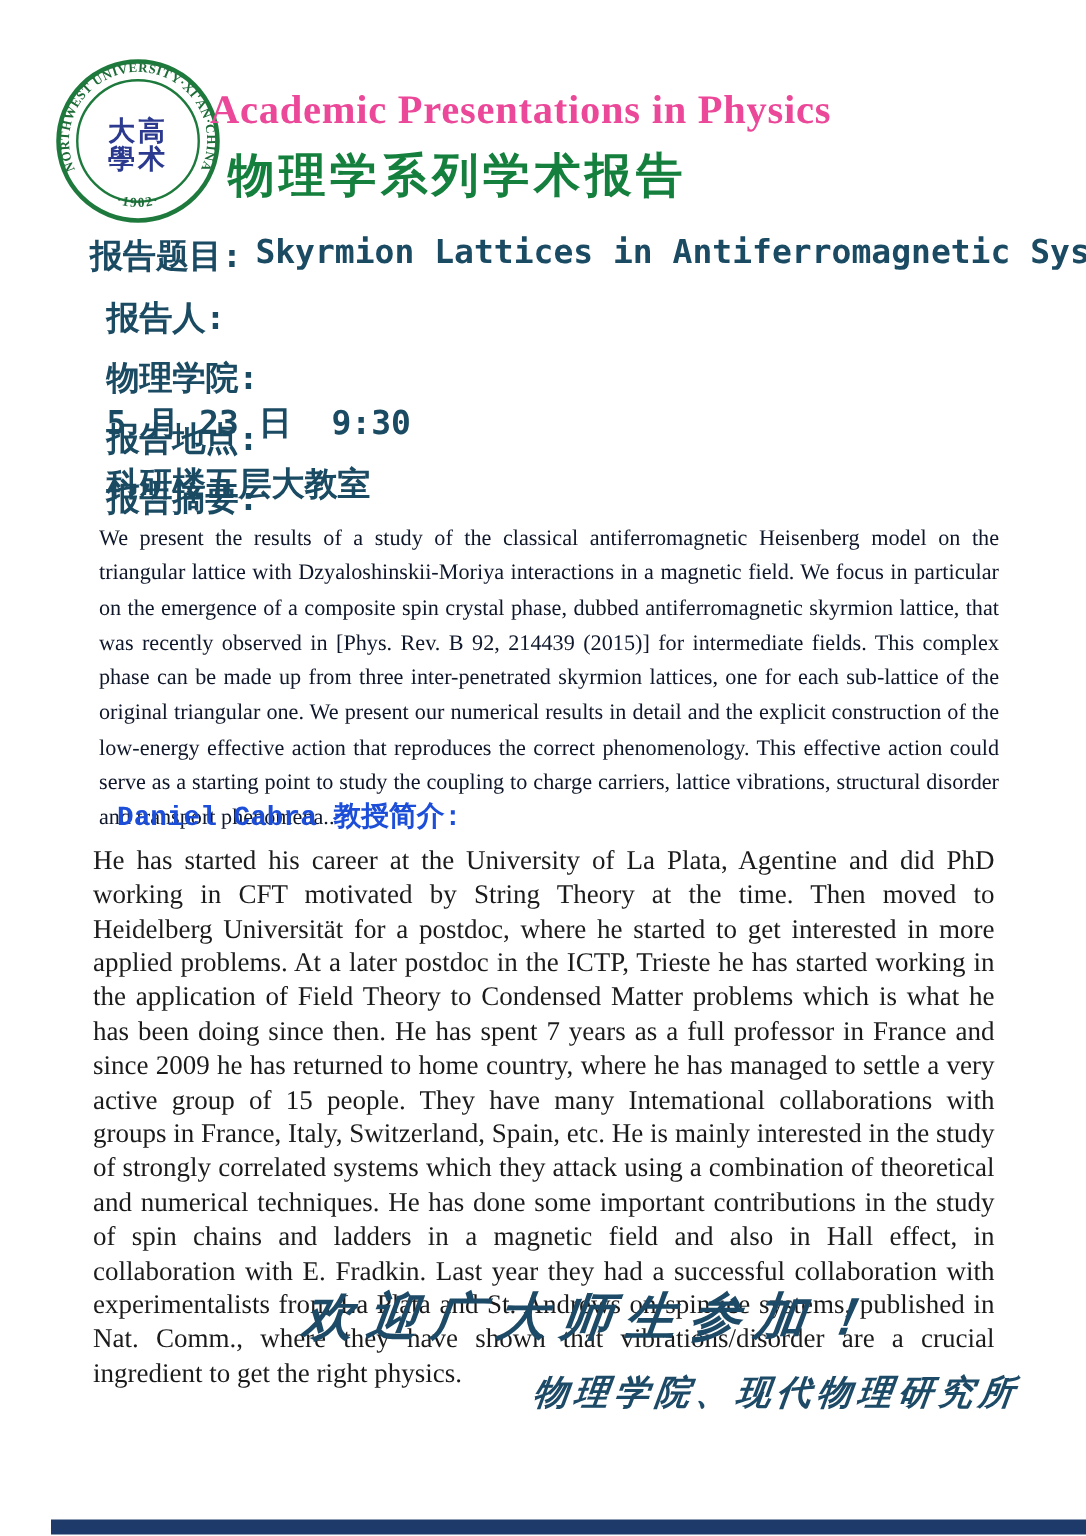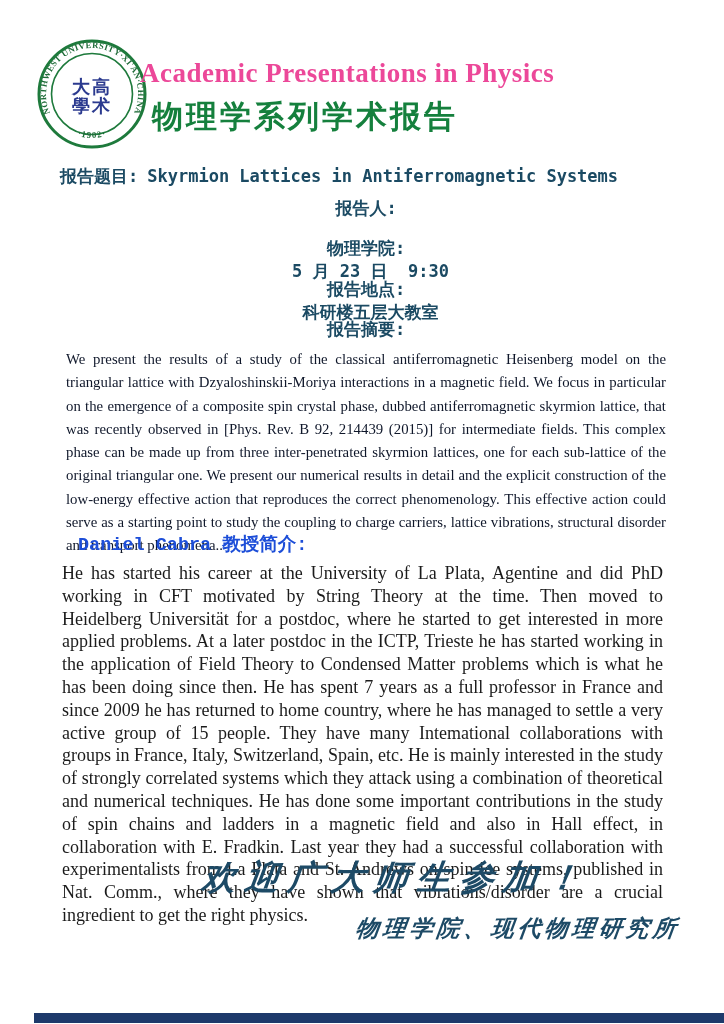--- a/index.html
+++ b/index.html
@@ -18,23 +18,23 @@
   }
   .title-zh {
     position:absolute; left:152px; top:96px;
     font-family:"DejaVu Sans","Liberation Sans",sans-serif;
     font-size:31px; font-weight:bold; color:#15803d; letter-spacing:3px;
   }
 
   
   .info { position:absolute; left:60px; top:156px; width:610px; }
   .info-row {
-    height:40.5px; display:flex; align-items:center;
+    height:40.5px; display:flex; align-items:flex-start;
     font-family:"DejaVu Sans Mono","Liberation Mono",monospace;
-    font-weight:bold; font-size:17px; color:#1b4a63; white-space:pre;
+    font-weight:bold; font-size:22px; color:#1b4a63; white-space:pre;
   }
   .info-row.indent { padding-left:11px;flex-direction:column; }
   .info-label { margin-right:9px; }
 
   
   .abstract {
     position:absolute; left:62px; top:344px; width:600px; margin:4px;
     text-align:justify; font-size:14.8px; line-height:23.3px; color:#0f172a;
   }
 

